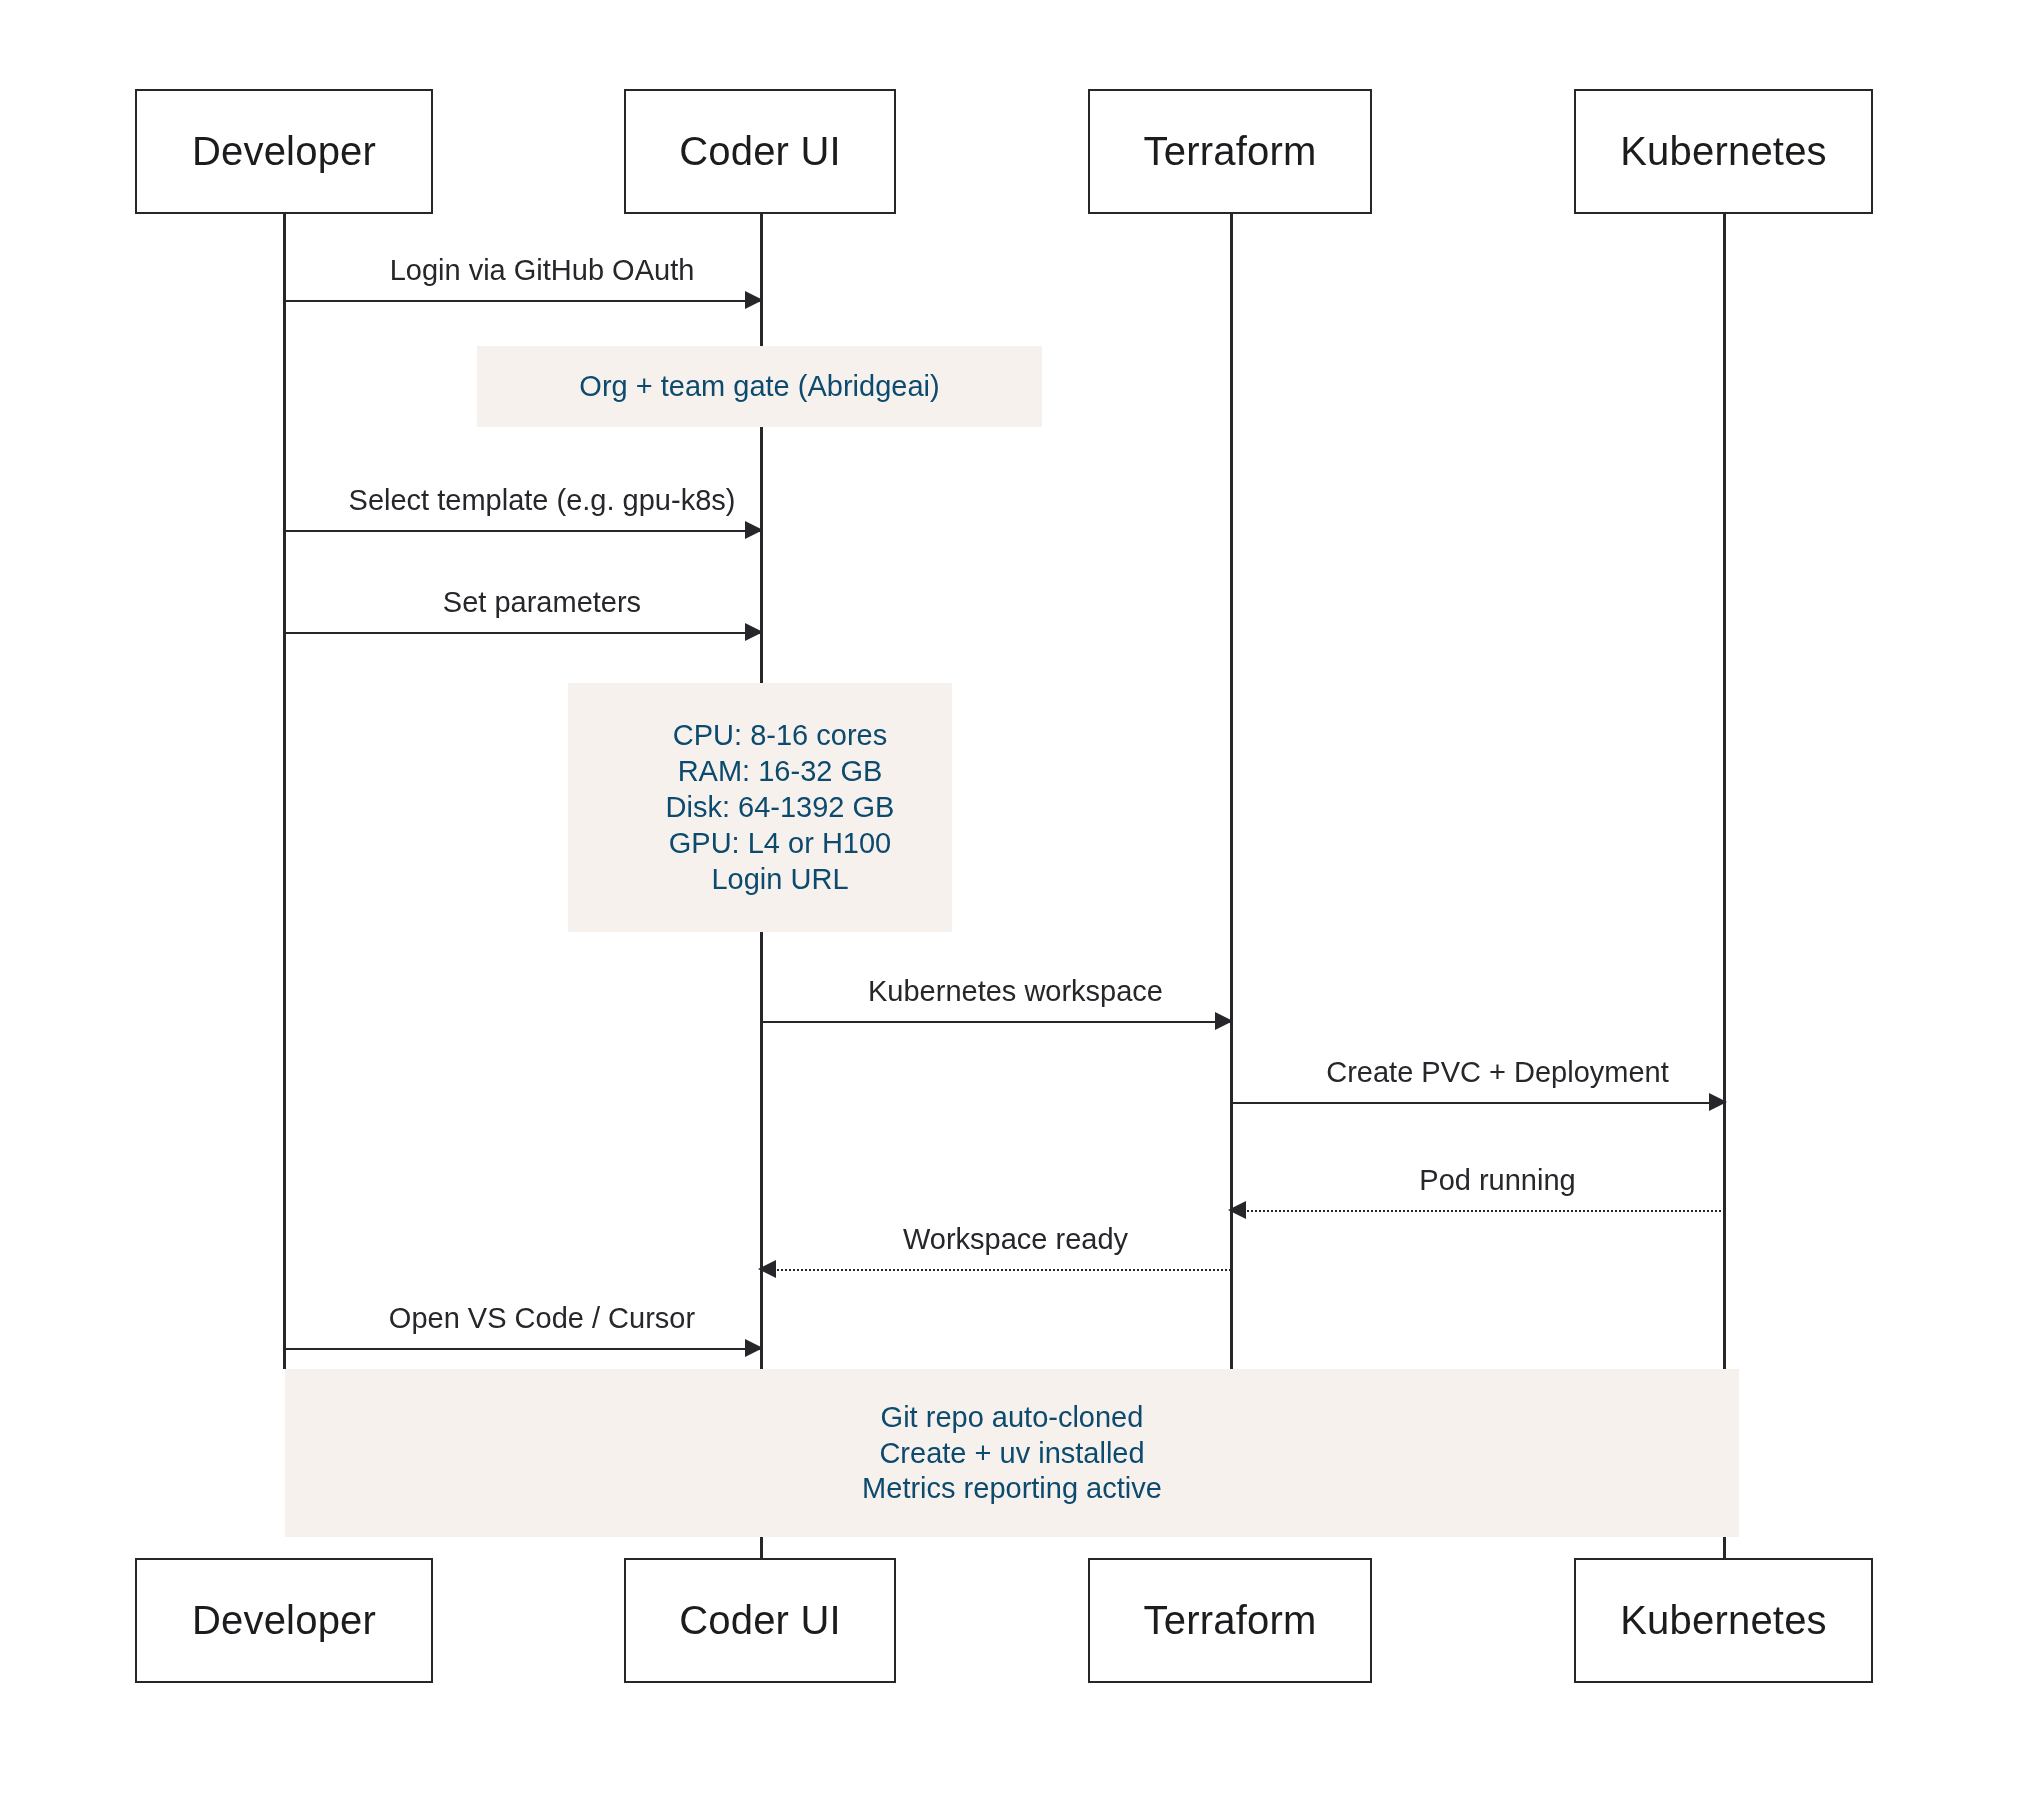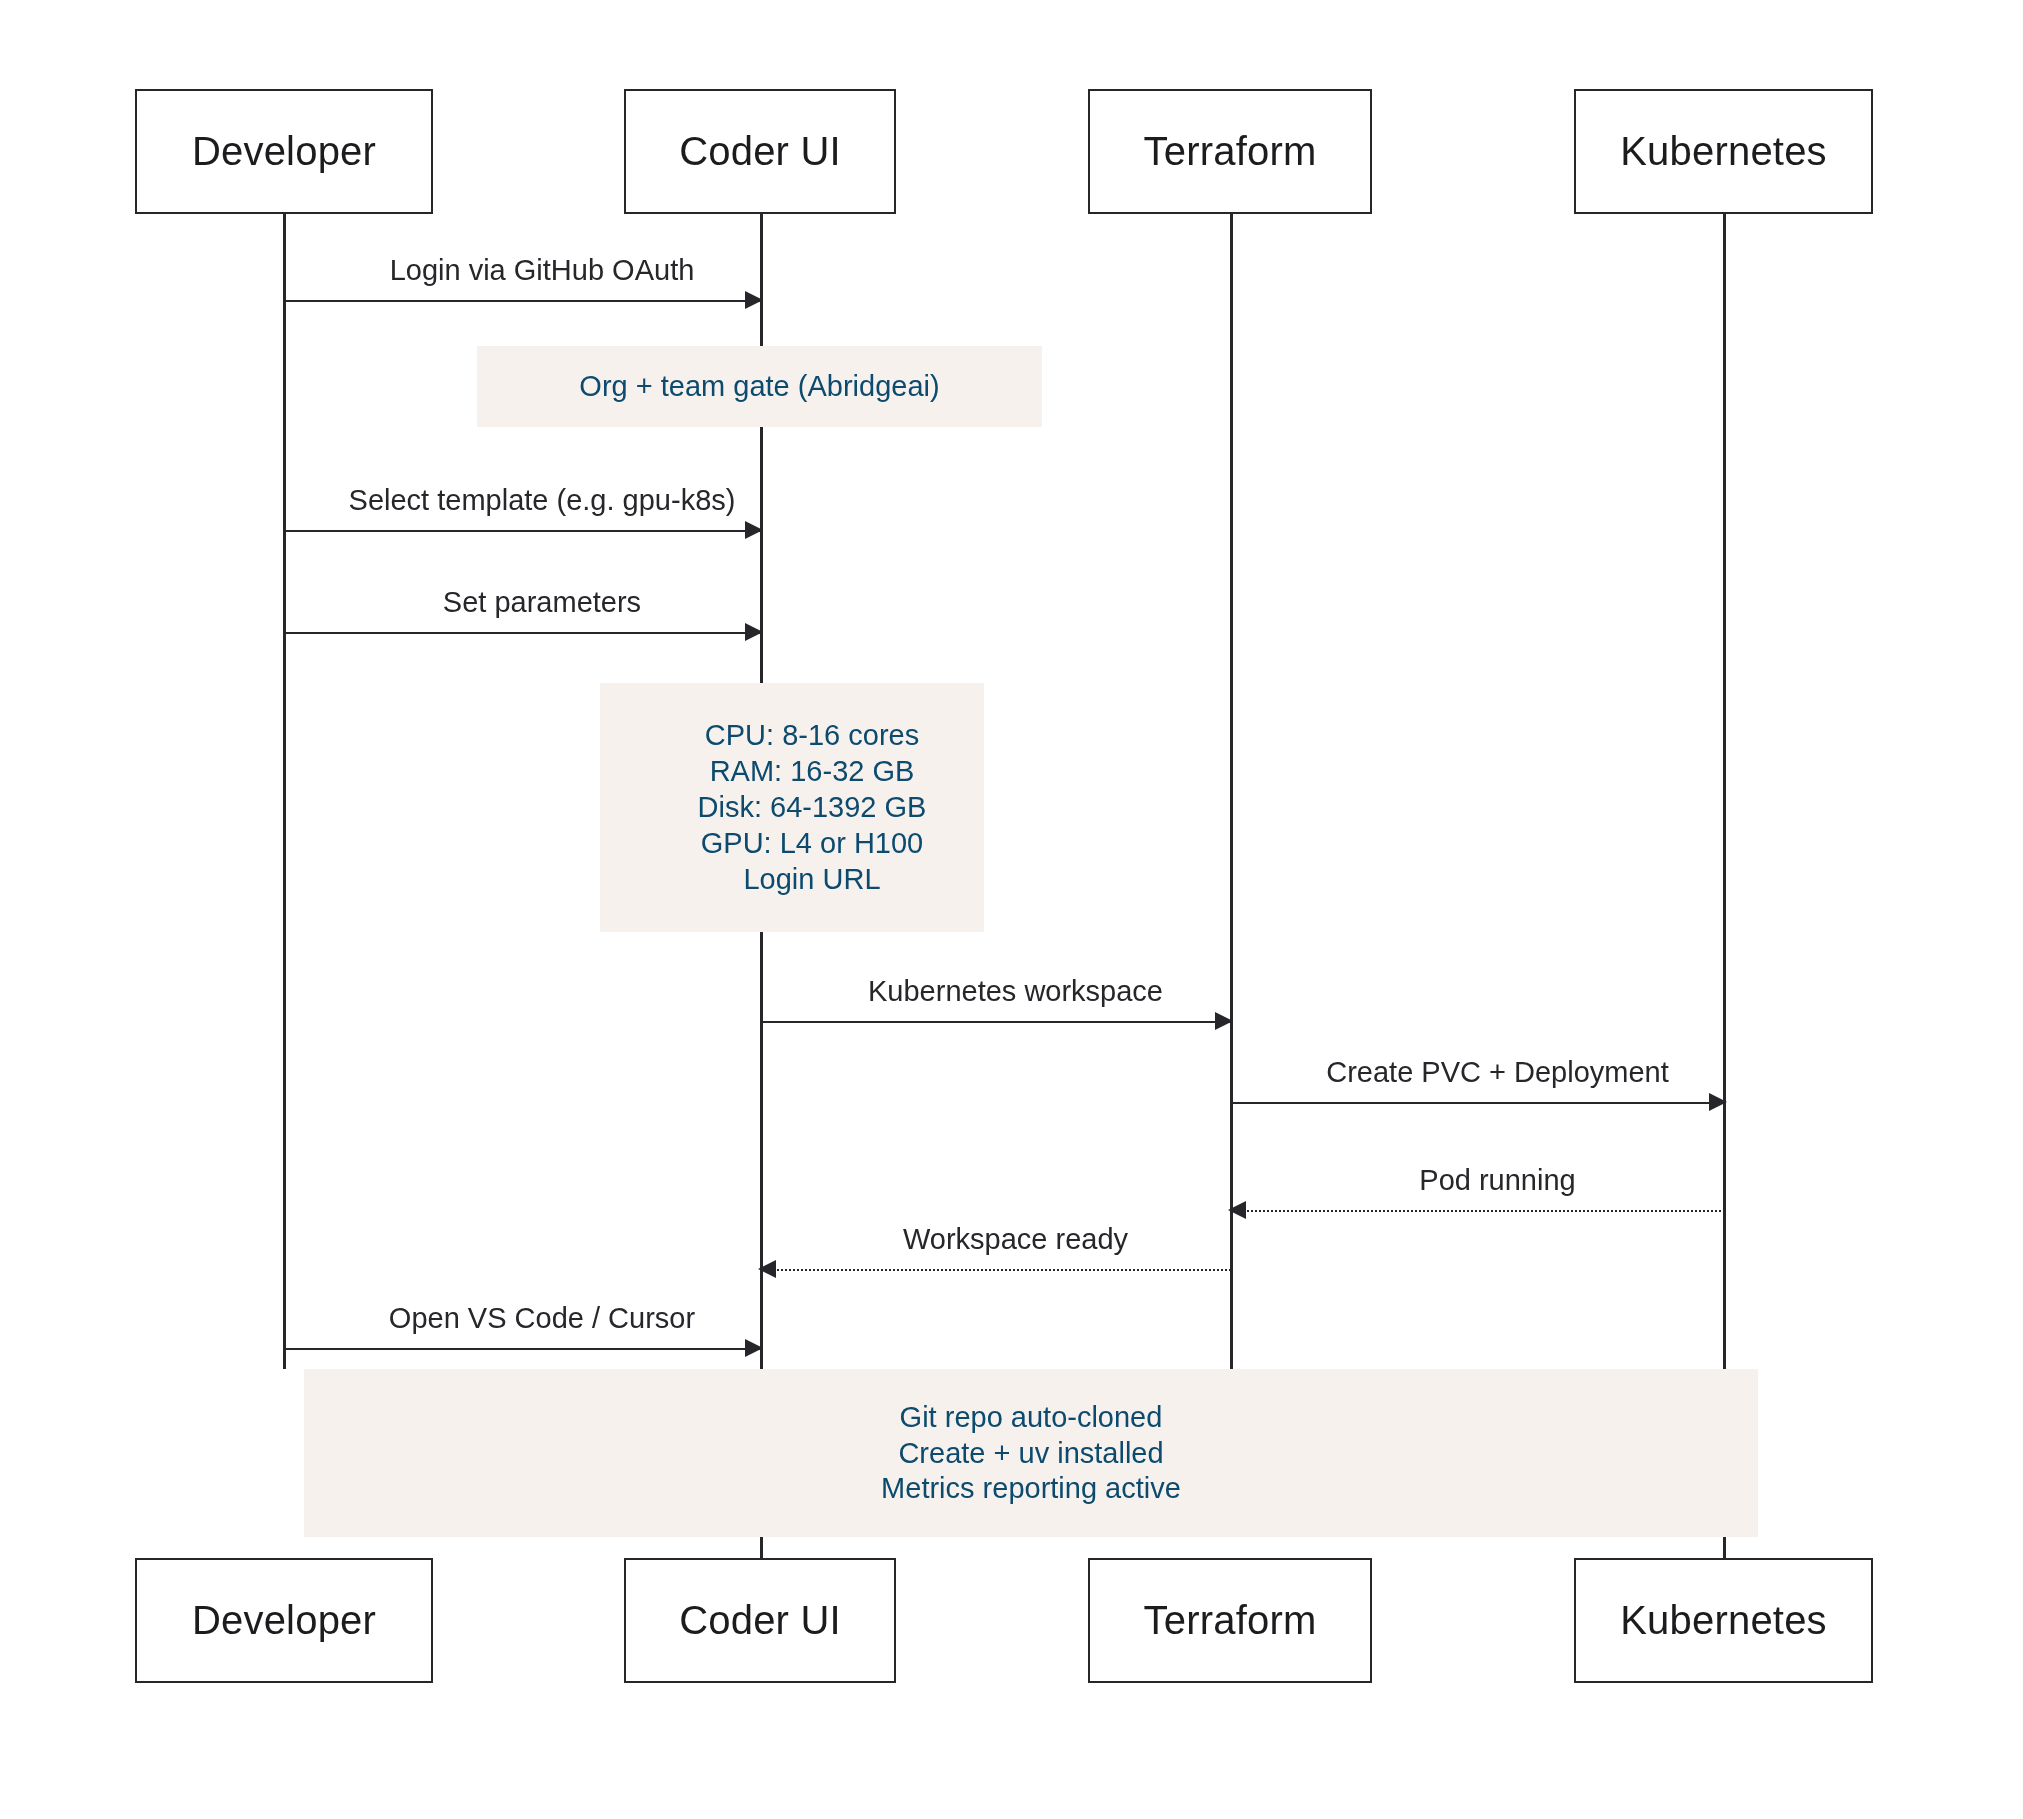--- a/index.html
+++ b/index.html
@@ -136,21 +136,21 @@
     <div class="msg-line"></div>
     <div class="arrowhead right"></div>
   </div>
 
   <div class="msg" style="left:283px; top:632px; width:478px;">
     <div class="msg-label">Set parameters</div>
     <div class="msg-line"></div>
     <div class="arrowhead right"></div>
   </div>
 
-  <div class="note" style="left:600px; top:683px; width:384px; height:249px;padding-left:40px;">
+  <div class="note" style="left:568px; top:683px; width:384px; height:249px;padding-left:40px;">
     <div class="note-line">CPU: 8-16 cores</div>
     <div class="note-line">RAM: 16-32 GB</div>
     <div class="note-line">Disk: 64-1392 GB</div>
     <div class="note-line">GPU: L4 or H100</div>
     <div class="note-line">Login URL</div>
   </div>
 
   <div class="msg" style="left:760px; top:1021px; width:471px;">
     <div class="msg-label">Kubernetes workspace</div>
     <div class="msg-line"></div>
@@ -174,21 +174,21 @@
     <div class="msg-line dotted"></div>
     <div class="arrowhead left"></div>
   </div>
 
   <div class="msg" style="left:283px; top:1348px; width:478px;">
     <div class="msg-label">Open VS Code / Cursor</div>
     <div class="msg-line"></div>
     <div class="arrowhead right"></div>
   </div>
 
-  <div class="note" style="left:304px; top:1369px; width:1454px; height:168px;">
+  <div class="note" style="left:285px; top:1369px; width:1454px; height:168px;">
     <div class="note-line">Git repo auto-cloned</div>
     <div class="note-line">Create + uv installed</div>
     <div class="note-line">Metrics reporting active</div>
   </div>
 
   <div class="actor-box" style="left:135px; top:1558px; width:298px; height:125px;">
     <span>Developer</span>
   </div>
   <div class="actor-box" style="left:624px; top:1558px; width:272px; height:125px;">
     <span>Coder UI</span>

